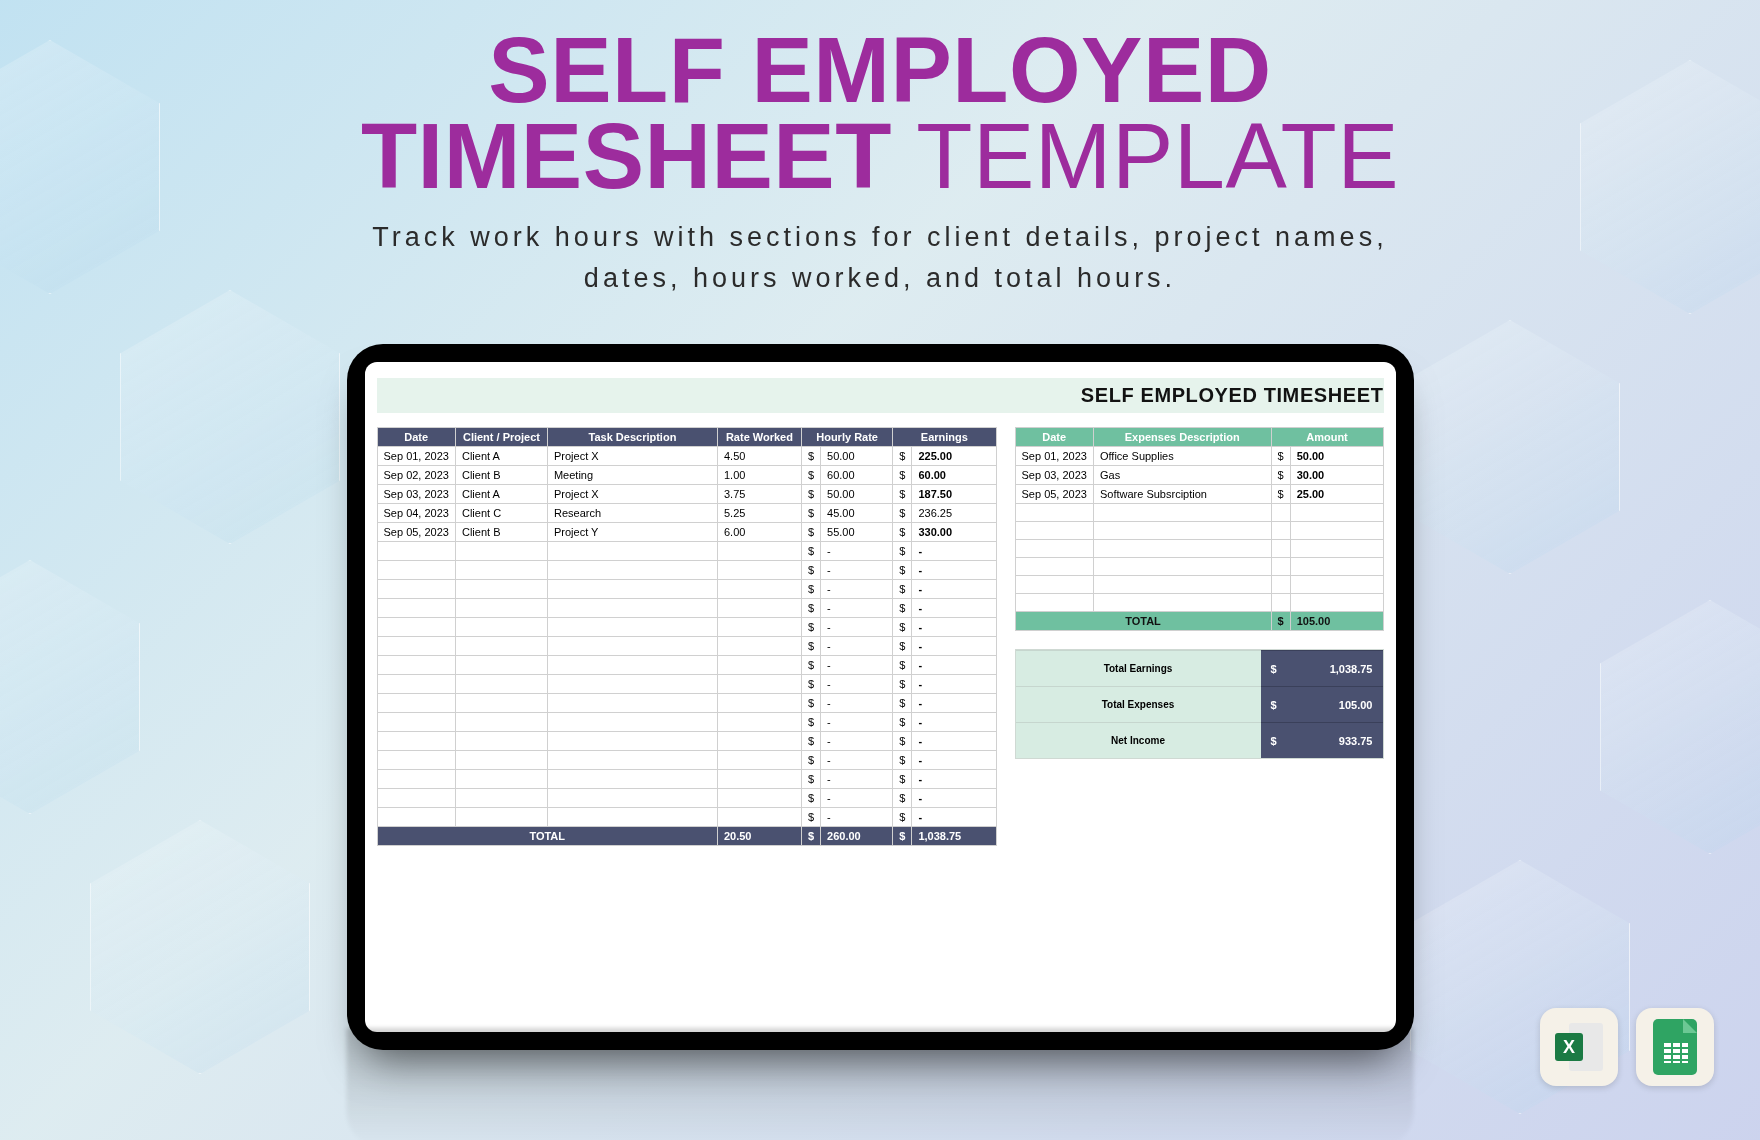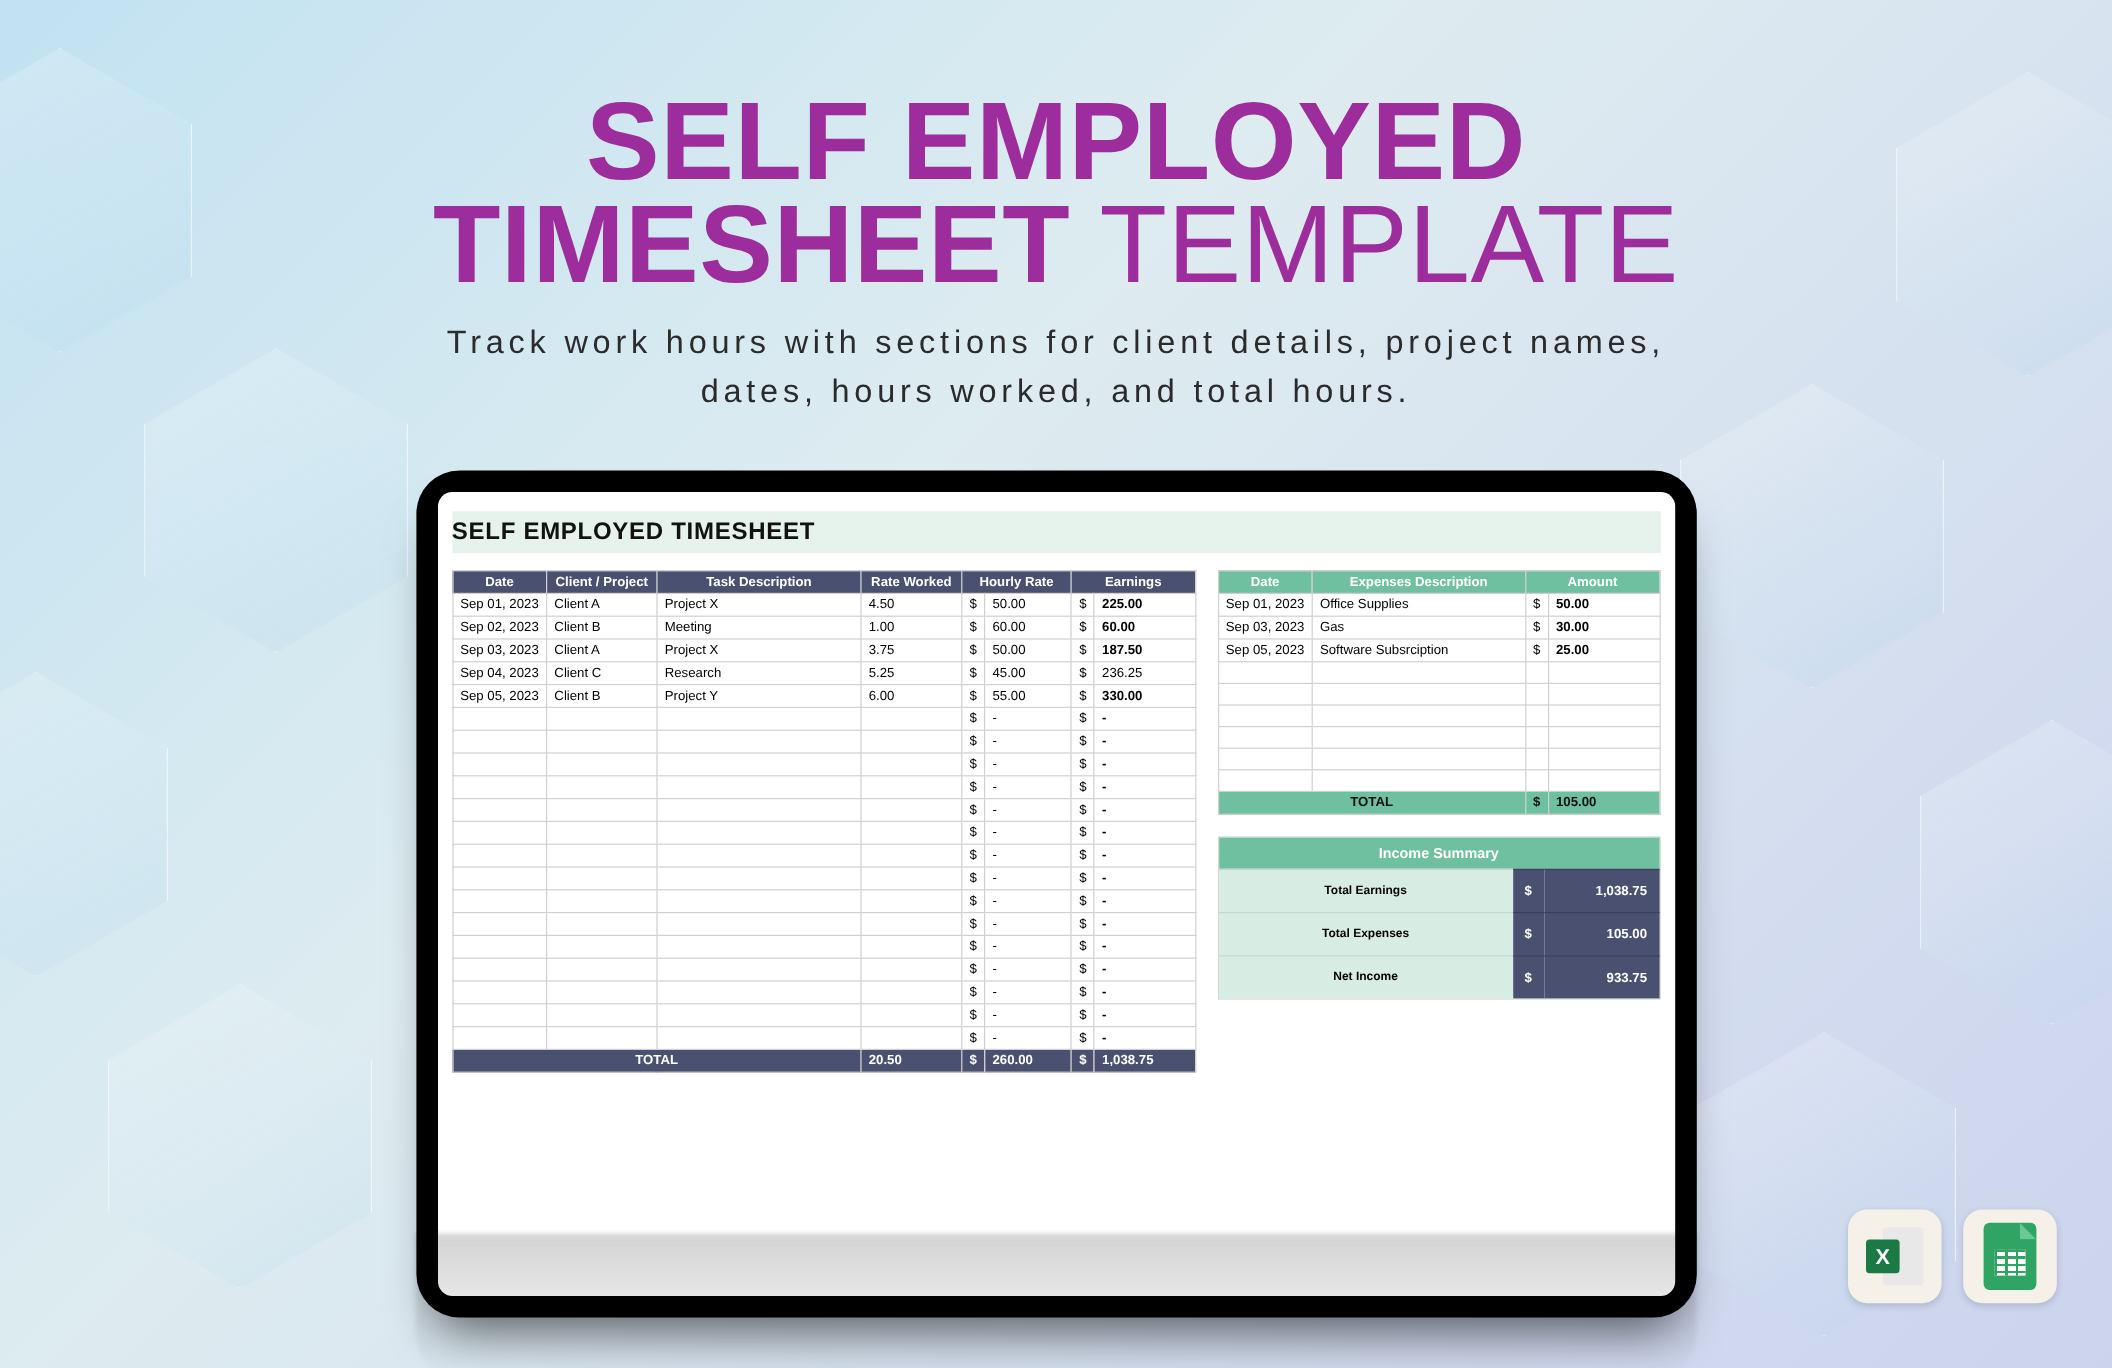--- a/index.html
+++ b/index.html
@@ -4,30 +4,30 @@
 <style>
 *{box-sizing:border-box;margin:0;padding:0}
 body{width:1760px;height:1140px;font-family:Arial,Helvetica,sans-serif;
 background:
  linear-gradient(135deg,rgba(180,220,240,.5) 0%,rgba(255,245,235,.3) 40%,rgba(200,180,230,.4) 100%),
  #cfe8f3;
 position:relative;overflow:hidden}
 .hex{position:absolute;border:1px solid rgba(255,255,255,.55);width:220px;height:254px;
  clip-path:polygon(50% 0,100% 25%,100% 75%,50% 100%,0 75%,0 25%);
  background:linear-gradient(150deg,rgba(255,255,255,.25),rgba(150,200,230,.15))}
-.page{position:relative;width:100%;height:100%;padding-top:76px;text-align:center}
+.page{position:relative;width:100%;height:100%;padding-top:28px;text-align:center}
 .title{font-family:"Helvetica Neue",Arial,sans-serif;font-weight:800;letter-spacing:.5px;
  font-size:92px;line-height:.93;color:#9d2c9d}
 .title .thin{font-weight:300;color:#9d2c9d}
 .subtitle{margin-top:18px;font-size:27px;letter-spacing:4px;color:#2b2b2b;font-weight:400;line-height:1.5}
 .tablet{margin:46px auto 0;width:1067px;height:706px;background:#000;border-radius:36px;
  box-shadow:0 28px 40px -18px rgba(0,0,0,.55);position:relative}
 .screen{position:absolute;inset:18px;background:#fff;border-radius:12px;padding:16px 12px 12px;overflow:hidden;text-align:left}
 .sheet-title-bar{background:#e6f3ec;padding:6px 0}
-.sheet-title{text-align:left;font-weight:800;font-size:20px;color:#121212;letter-spacing:.6px}
+.sheet-title{text-align:right;font-weight:800;font-size:20px;color:#121212;letter-spacing:.6px}
 .cols{display:flex;gap:18px;margin-top:14px;font-size:11px}
 .left{flex:0 0 620px}
 .right{flex:1}
 table{border-collapse:collapse;width:100%}
 th,td{border:1px solid #d0d0d0;padding:3px 6px;height:18px;white-space:nowrap}
 th{font-weight:700;color:#fff;font-size:11px;text-align:center}
 .ts-head th{background:#4a5170}
 .ex-head th{background:#6fc0a0}
 td.num{text-align:left}
 td.sym{text-align:left;width:14px}
@@ -379,21 +379,20 @@
             <tfoot>
               <tr class="ex-total">
                 <td colspan="2" style="text-align:center">TOTAL</td>
                 <td class="sym">$</td>
                 <td class="num">105.00</td>
               </tr>
             </tfoot>
           </table>
 
           <div class="summary">
-            <div class="sum-head">Income Summary</div>
             <div id="sum-rows">
                 <div class="sum-row">
                   <div class="sum-label">Total Earnings</div>
                   <div class="sum-sym">$</div>
                   <div class="sum-val">1,038.75</div>
                 </div>
                 <div class="sum-row">
                   <div class="sum-label">Total Expenses</div>
                   <div class="sum-sym">$</div>
                   <div class="sum-val">105.00</div>

